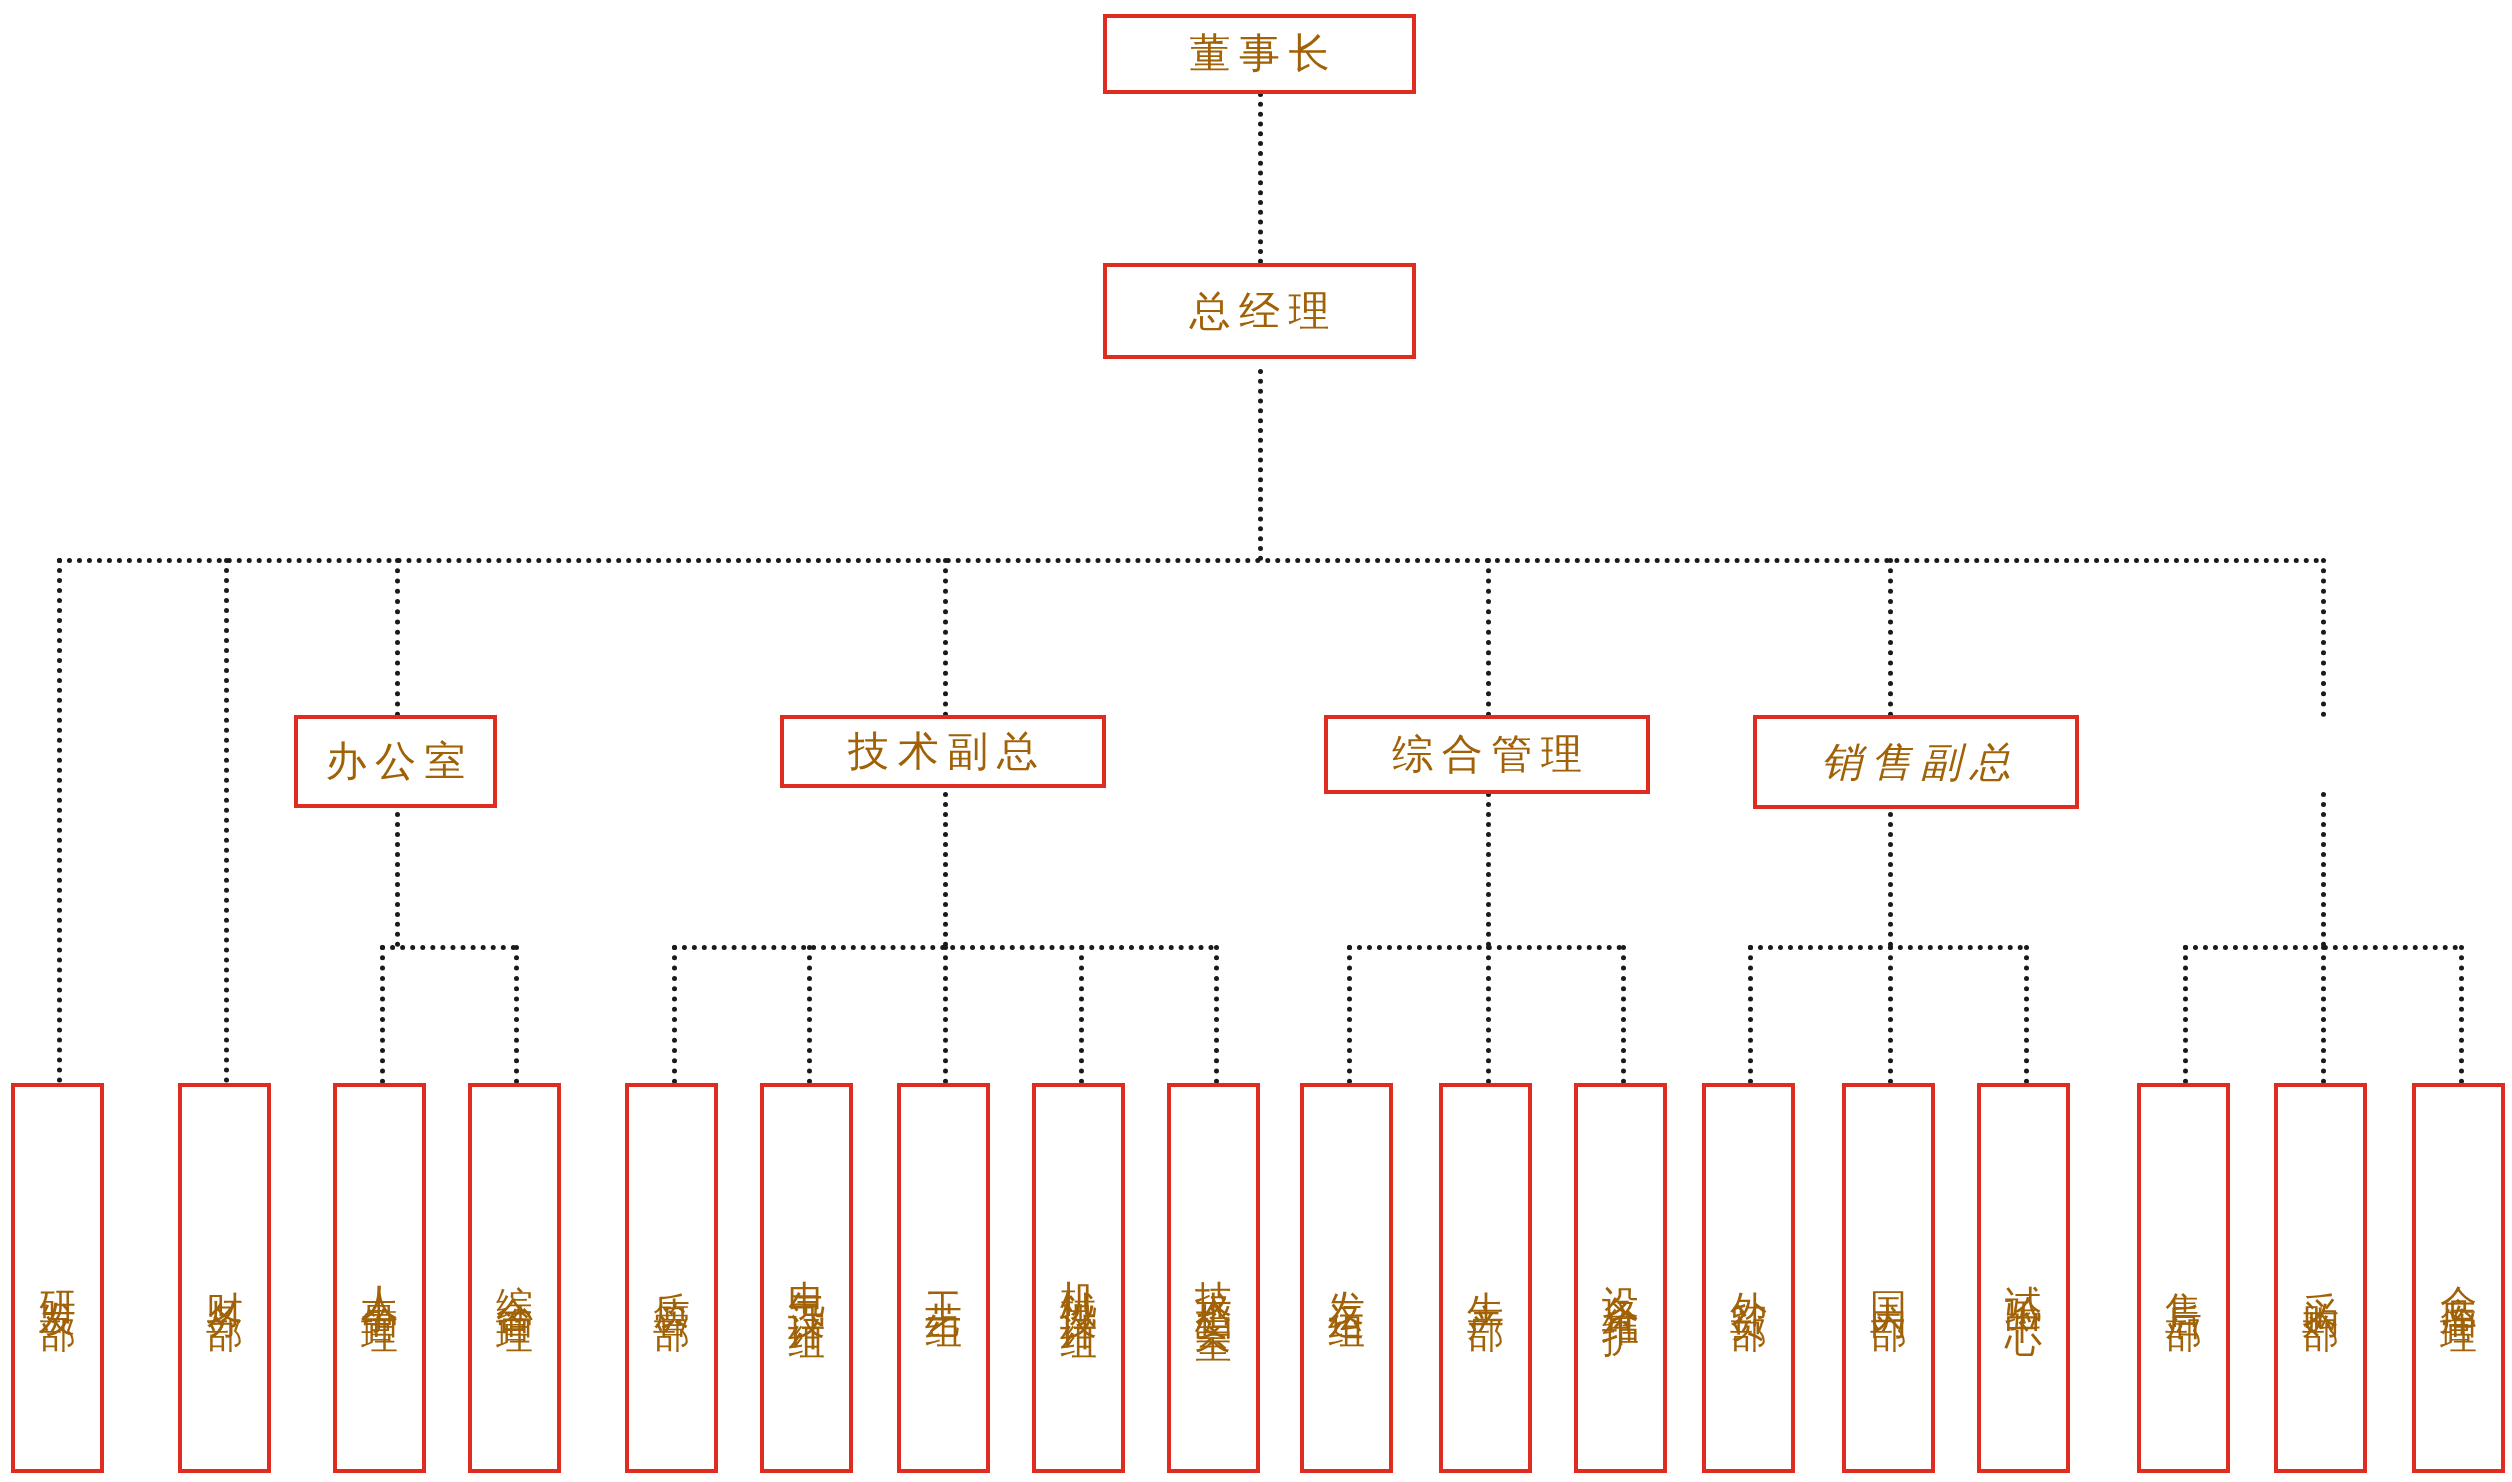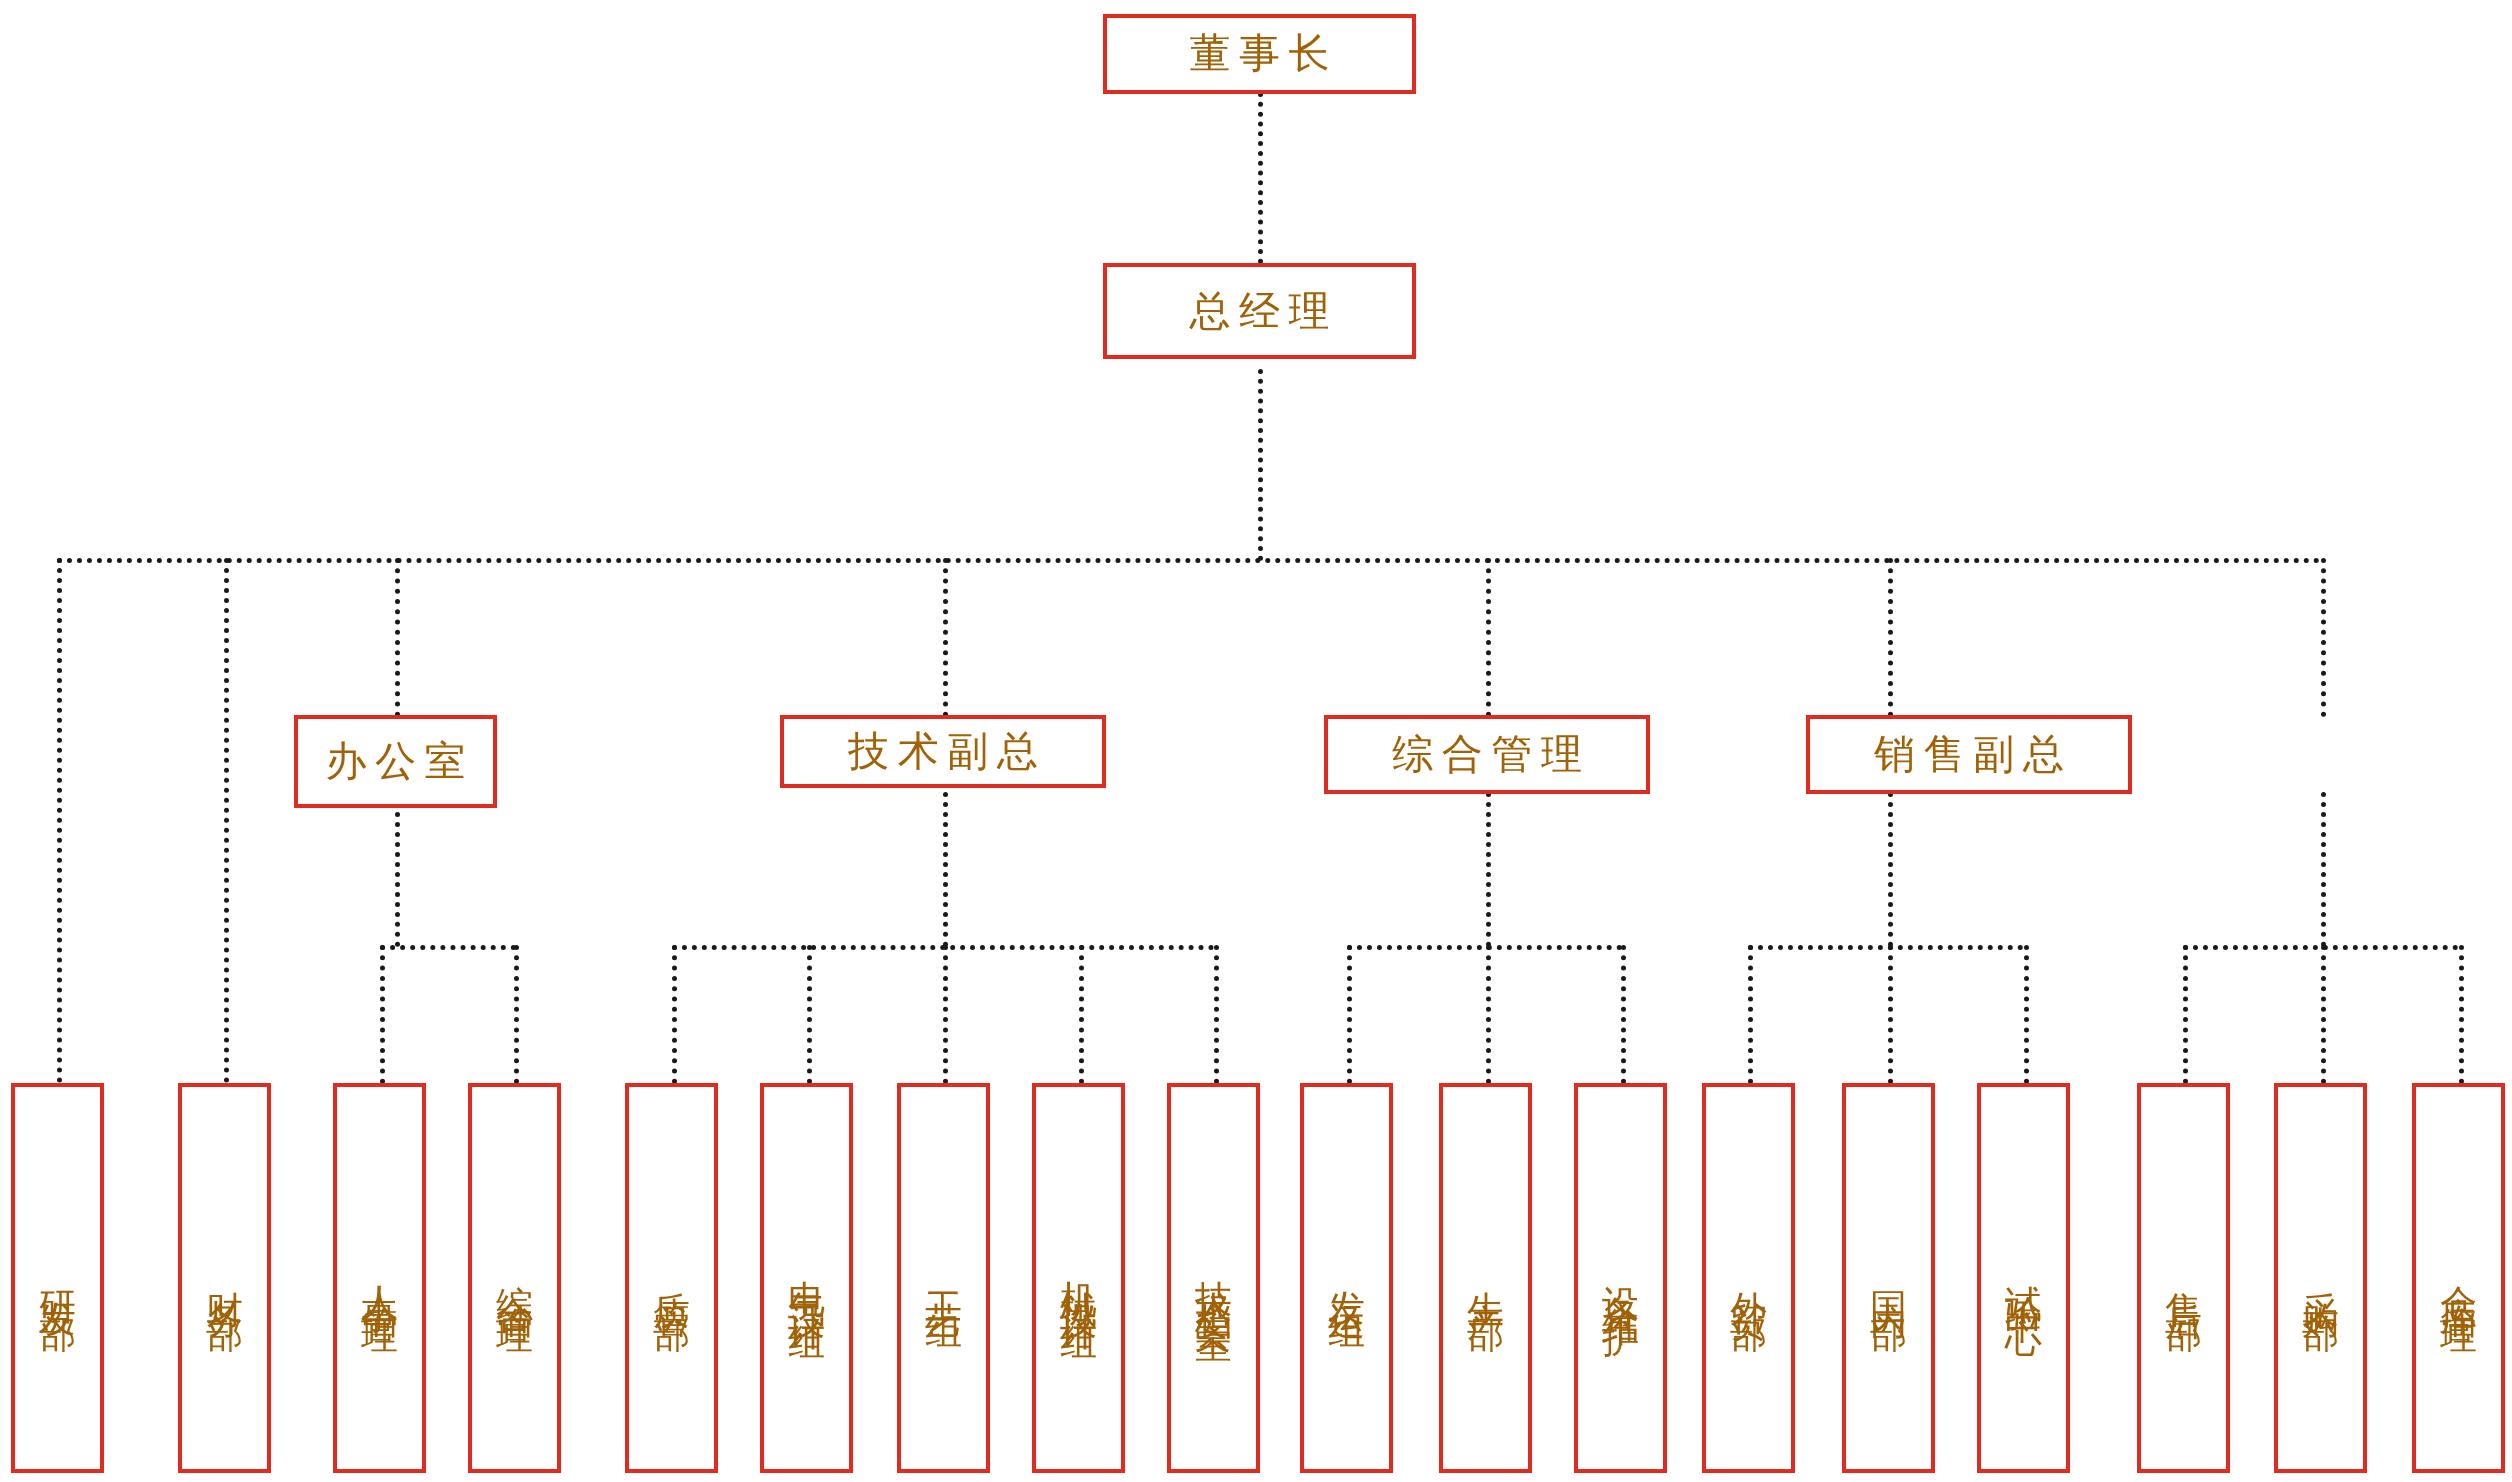--- a/index.html
+++ b/index.html
@@ -114,21 +114,21 @@
   </div>
 
   <div class="node h" style="left:780px;top:715px;width:326px;height:73px;">
     <span class="txt">技术副总</span>
   </div>
 
   <div class="node h" style="left:1324px;top:715px;width:326px;height:79px;">
     <span class="txt">综合管理</span>
   </div>
 
-  <div class="node h" style="left:1806px;top:715px;width:326px;height:79px;">
+  <div class="node h" style="left:1753px;top:715px;width:326px;height:94px;font-style:italic;">
     <span class="txt">销售副总</span>
   </div>
 
 
   <div class="node v" style="left:11px;top:1083px;width:93px;height:390px;">
     <span class="txt">研发部</span>
   </div>
   <div class="node v" style="left:178px;top:1083px;width:93px;height:390px;">
     <span class="txt">财务部</span>
   </div>

